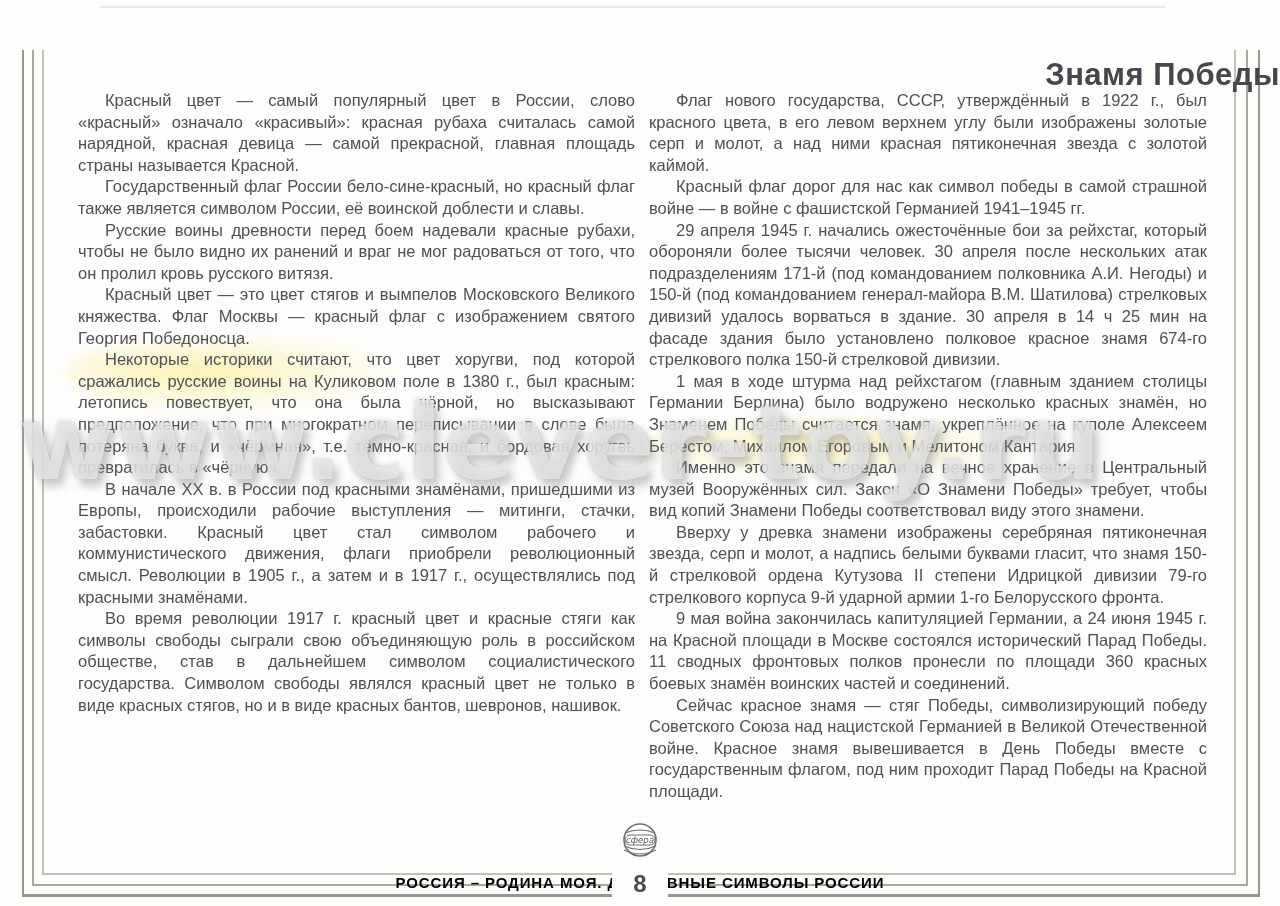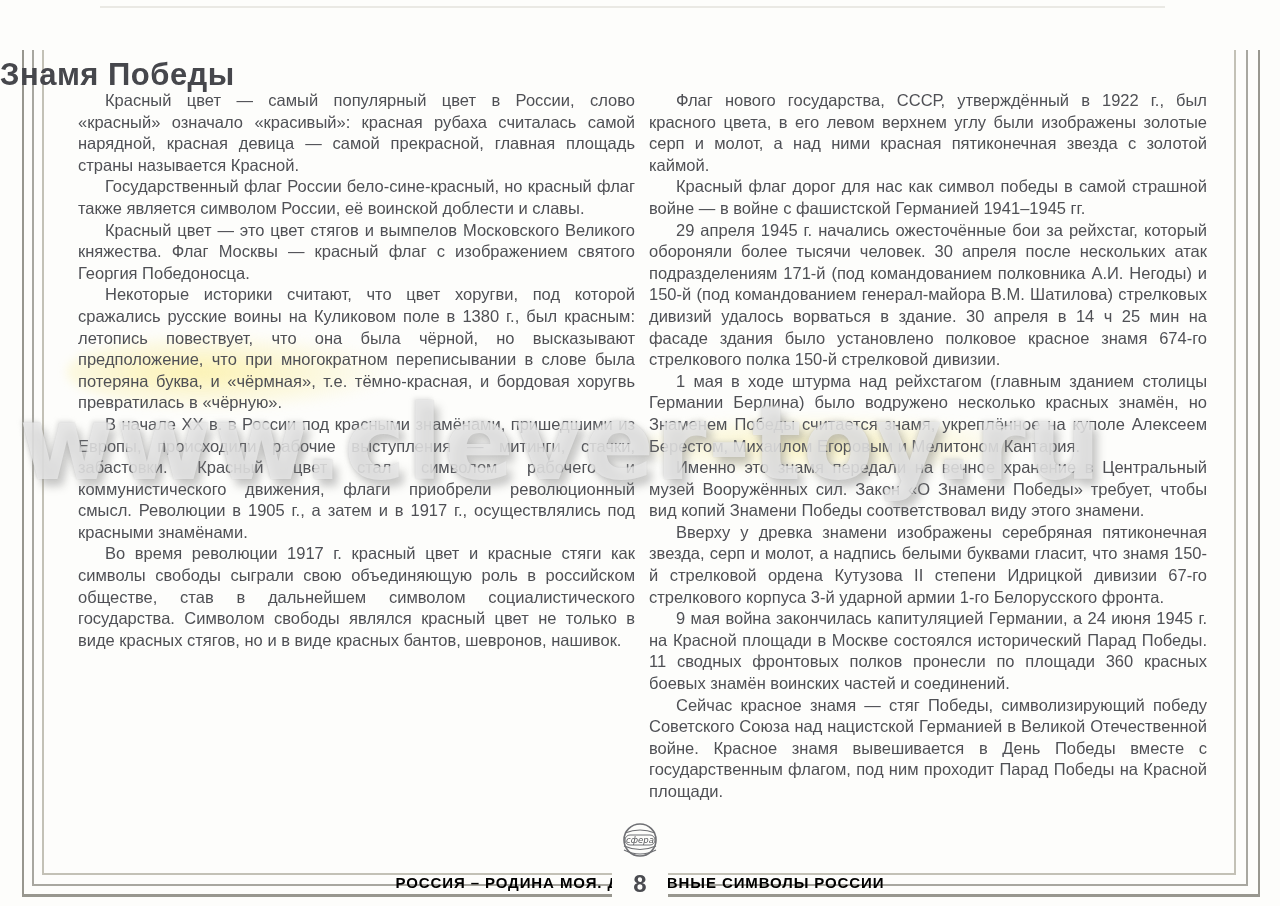--- a/index.html
+++ b/index.html
@@ -14,21 +14,21 @@
   .frame.outer{left:22px;right:20px;top:50px;bottom:9px;
     border-left:2px solid #98978f;border-right:2px solid #98978f;border-bottom:3px solid #98978f;}
   .frame.mid{left:32px;right:32px;top:50px;bottom:20px;
     border-left:2px solid #a8a7a0;border-right:2px solid #a8a7a0;border-bottom:2px solid #a8a7a0;}
   .frame.inner{left:42px;right:44px;top:50px;bottom:31px;
     border-left:2px solid #c3c1b6;border-right:2px solid #c3c1b6;border-bottom:2px solid #c3c1b6;}
   .topline{position:absolute;top:6px;left:100px;right:115px;border-top:2px solid #eae9e4;pointer-events:none;}
 
   
   .title{
-    position:absolute;top:36px;left:0;right:0;text-align:left;
+    position:absolute;top:36px;left:0;right:0;text-align:right;
     font-size:31px;font-weight:bold;color:#46474c;letter-spacing:.5px;
   }
 
   
   .col{position:absolute;top:90px;font-size:16.5px;line-height:21.6px;
     text-align:justify;color:#4f5055;z-index:2;}
   .col-left{left:78px;width:557px;}
   .col-right{left:649px;width:558px;}
   .para{margin:0;text-indent:27px;}
 
@@ -75,32 +75,33 @@
 <div class="frame inner"></div>
 
 <div class="smear s1"></div>
 <div class="smear s2"></div>
 
 <h1 class="title">Знамя Победы</h1>
 
 <div class="col col-left">
     <p class="para">Красный цвет — самый популярный цвет в России, слово «красный» означало «красивый»: красная рубаха считалась самой нарядной, красная девица — самой прекрасной, главная площадь страны называется Красной.</p>
     <p class="para">Государственный флаг России бело-сине-красный, но красный флаг также является символом России, её воинской доблести и славы.</p>
+    <p class="para">Русские воины древности перед боем надевали красные рубахи, чтобы не было видно их ранений и враг не мог радоваться от того, что он пролил кровь русского витязя.</p>
     <p class="para">Красный цвет — это цвет стягов и вымпелов Московского Великого княжества. Флаг Москвы — красный флаг с изображением святого Георгия Победоносца.</p>
     <p class="para">Некоторые историки считают, что цвет хоругви, под которой сражались русские воины на Куликовом поле в 1380 г., был красным: летопись повествует, что она была чёрной, но высказывают предположение, что при многократном переписывании в слове была потеряна буква, и «чёрмная», т.е. тёмно-красная, и бордовая хоругвь превратилась в «чёрную».</p>
     <p class="para">В начале XX в. в России под красными знамёнами, пришедшими из Европы, происходили рабочие выступления — митинги, стачки, забастовки. Красный цвет стал символом рабочего и коммунистического движения, флаги приобрели революционный смысл. Революции в 1905 г., а затем и в 1917 г., осуществлялись под красными знамёнами.</p>
     <p class="para">Во время революции 1917 г. красный цвет и красные стяги как символы свободы сыграли свою объединяющую роль в российском обществе, став в дальнейшем символом социалистического государства. Символом свободы являлся красный цвет не только в виде красных стягов, но и в виде красных бантов, шевронов, нашивок.</p>
   </div>
 <div class="col col-right">
     <p class="para">Флаг нового государства, СССР, утверждённый в 1922 г., был красного цвета, в его левом верхнем углу были изображены золотые серп и молот, а над ними красная пятиконечная звезда с золотой каймой.</p>
     <p class="para">Красный флаг дорог для нас как символ победы в самой страшной войне — в войне с фашистской Германией 1941–1945 гг.</p>
     <p class="para">29 апреля 1945 г. начались ожесточённые бои за рейхстаг, который обороняли более тысячи человек. 30 апреля после нескольких атак подразделениям 171-й (под командованием полковника А.И. Негоды) и 150-й (под командованием генерал-майора В.М. Шатилова) стрелковых дивизий удалось ворваться в здание. 30 апреля в 14 ч 25 мин на фасаде здания было установлено полковое красное знамя 674-го стрелкового полка 150-й стрелковой дивизии.</p>
     <p class="para">1 мая в ходе штурма над рейхстагом (главным зданием столицы Германии Берлина) было водружено несколько красных знамён, но Знаменем Победы считается знамя, укреплённое на куполе Алексеем Берестом, Михаилом Егоровым и Мелитоном Кантария.</p>
     <p class="para">Именно это знамя передали на вечное хранение в Центральный музей Вооружённых сил. Закон «О Знамени Победы» требует, чтобы вид копий Знамени Победы соответствовал виду этого знамени.</p>
-    <p class="para">Вверху у древка знамени изображены серебряная пятиконечная звезда, серп и молот, а надпись белыми буквами гласит, что знамя 150-й стрелковой ордена Кутузова II степени Идрицкой дивизии 67-го стрелкового корпуса 3-й ударной армии 1-го Белорусского фронта.</p>
+    <p class="para">Вверху у древка знамени изображены серебряная пятиконечная звезда, серп и молот, а надпись белыми буквами гласит, что знамя 150-й стрелковой ордена Кутузова II степени Идрицкой дивизии 79-го стрелкового корпуса 9-й ударной армии 1-го Белорусского фронта.</p>
     <p class="para">9 мая война закончилась капитуляцией Германии, а 24 июня 1945 г. на Красной площади в Москве состоялся исторический Парад Победы. 11 сводных фронтовых полков пронесли по площади 360 красных боевых знамён воинских частей и соединений.</p>
     <p class="para">Сейчас красное знамя — стяг Победы, символизирующий победу Советского Союза над нацистской Германией в Великой Отечественной войне. Красное знамя вывешивается в День Победы вместе с государственным флагом, под ним проходит Парад Победы на Красной площади.</p>
   </div>
 
 <div class="watermark">www.clever-toy.ru</div>
 
 <div class="footer">
   <div class="logo">
     <svg width="40" height="40" viewBox="0 0 40 40">
       <circle cx="20" cy="20" r="16" fill="none" stroke="#6f7074" stroke-width="1.6"></circle>

